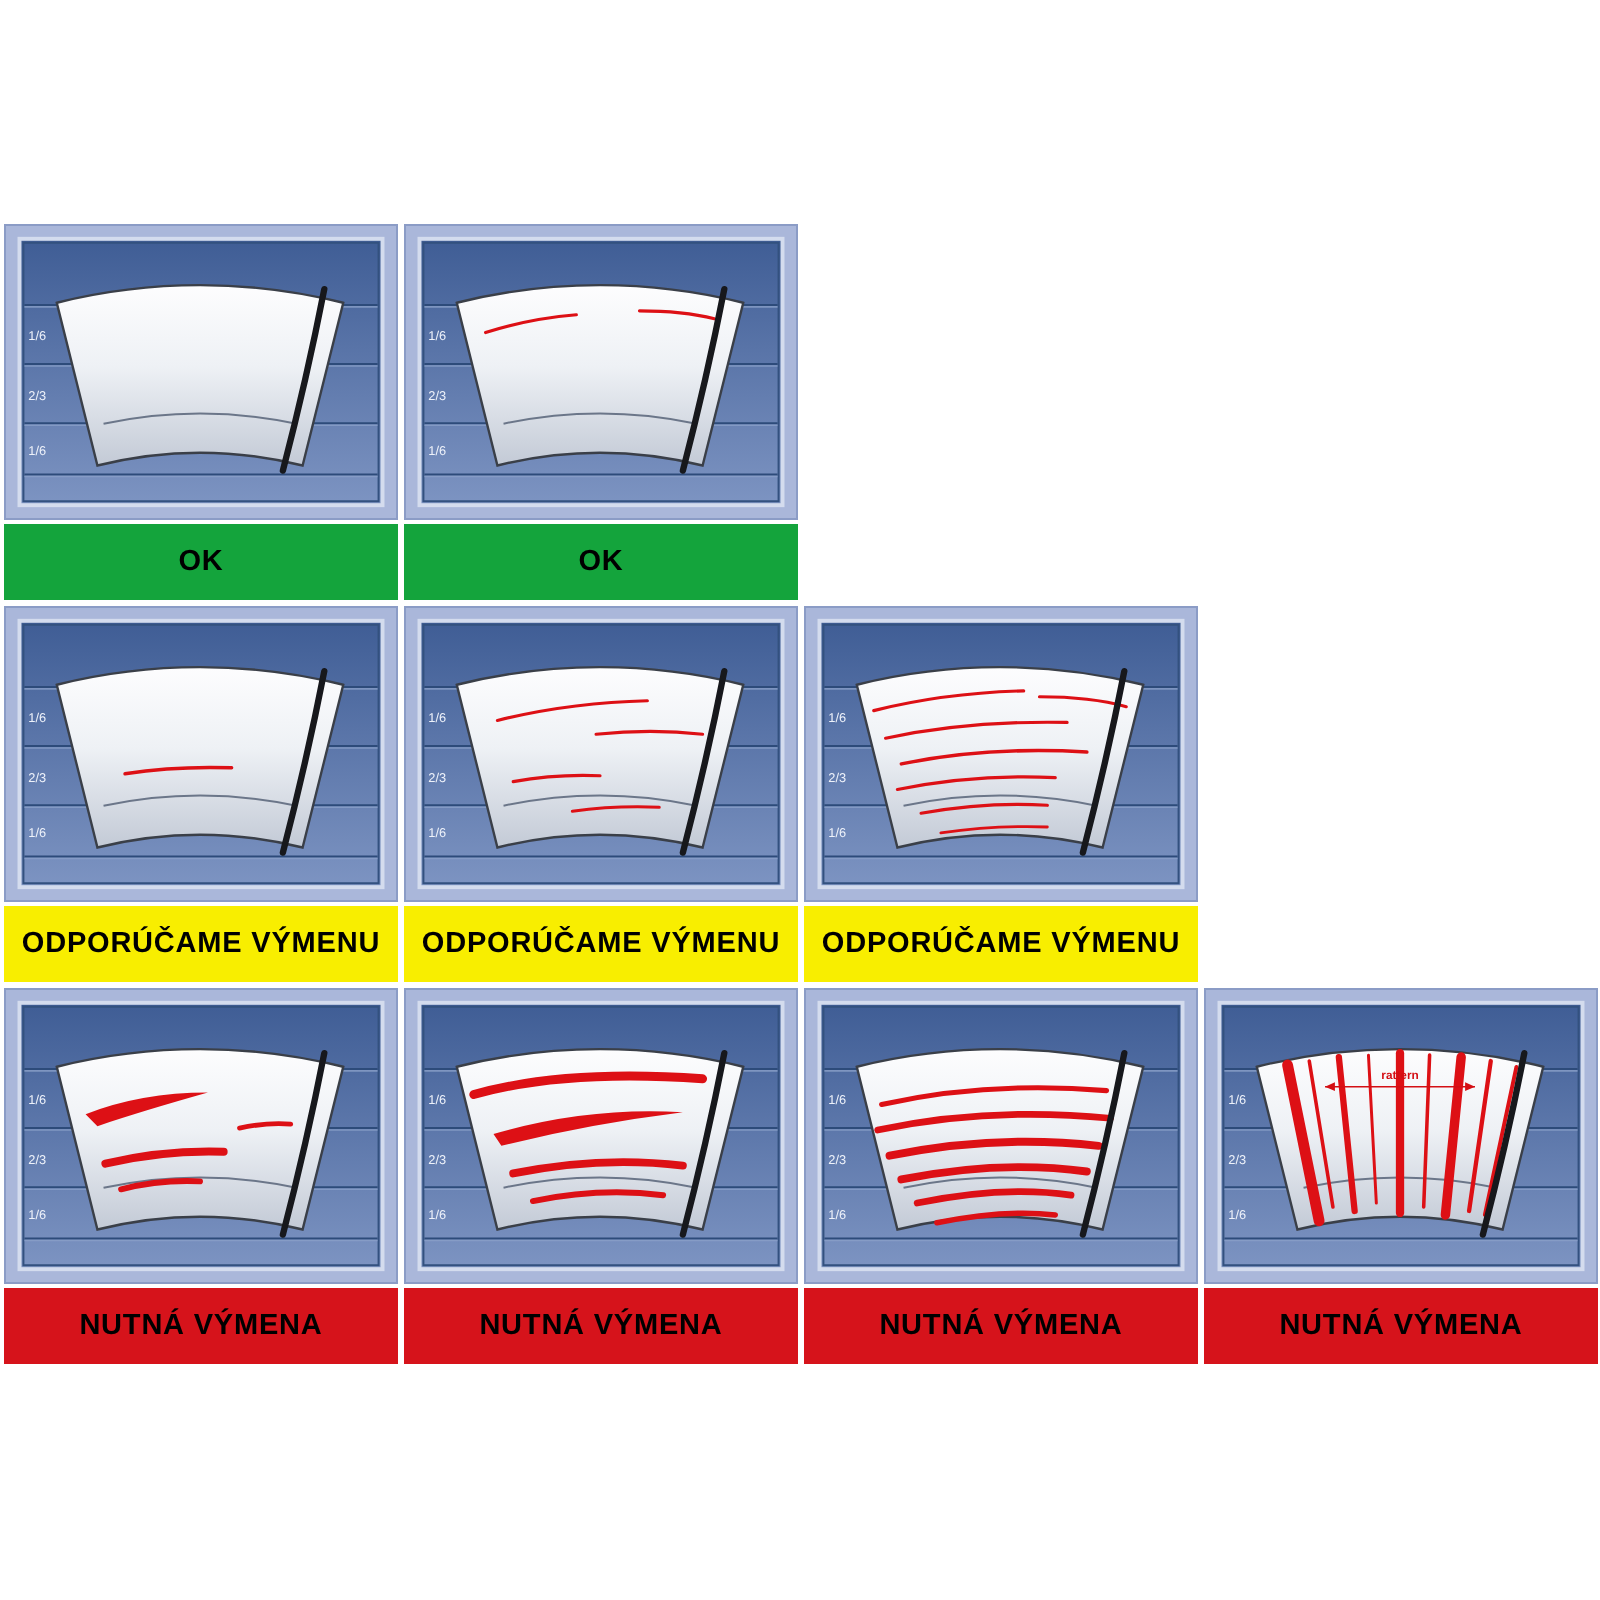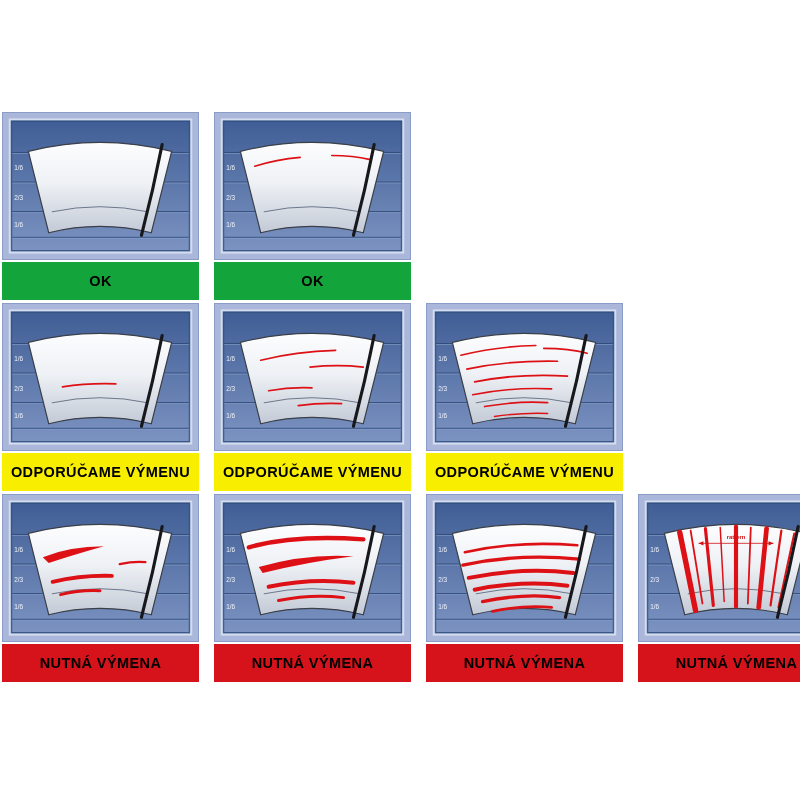--- a/index.html
+++ b/index.html
@@ -3,21 +3,21 @@
 <meta charset="utf-8">
 <style>
   * { margin:0; padding:0; box-sizing:border-box; }
   html,body { width:800px; height:800px; }
   body {
     background:#ffffff;
     font-family:"Liberation Sans", sans-serif;
     overflow:hidden;
   }
   .board { padding:112px 0 0 2px; }
-  .row { display:flex; gap:15px; margin-bottom:3px;text-align:center; }
+  .row { display:flex; gap:3px; margin-bottom:3px;text-align:center; }
   .cell { width:197px; display:flex; flex-direction:column; }
   .scan-wrap {
     width:197px; height:148px;
     border:1px solid #8b9cc6;
     background:#aab7da;
   }
   .scan { display:block; width:195px; height:146px; }
   .status-bar {
     margin-top:2px;
     height:38px;

